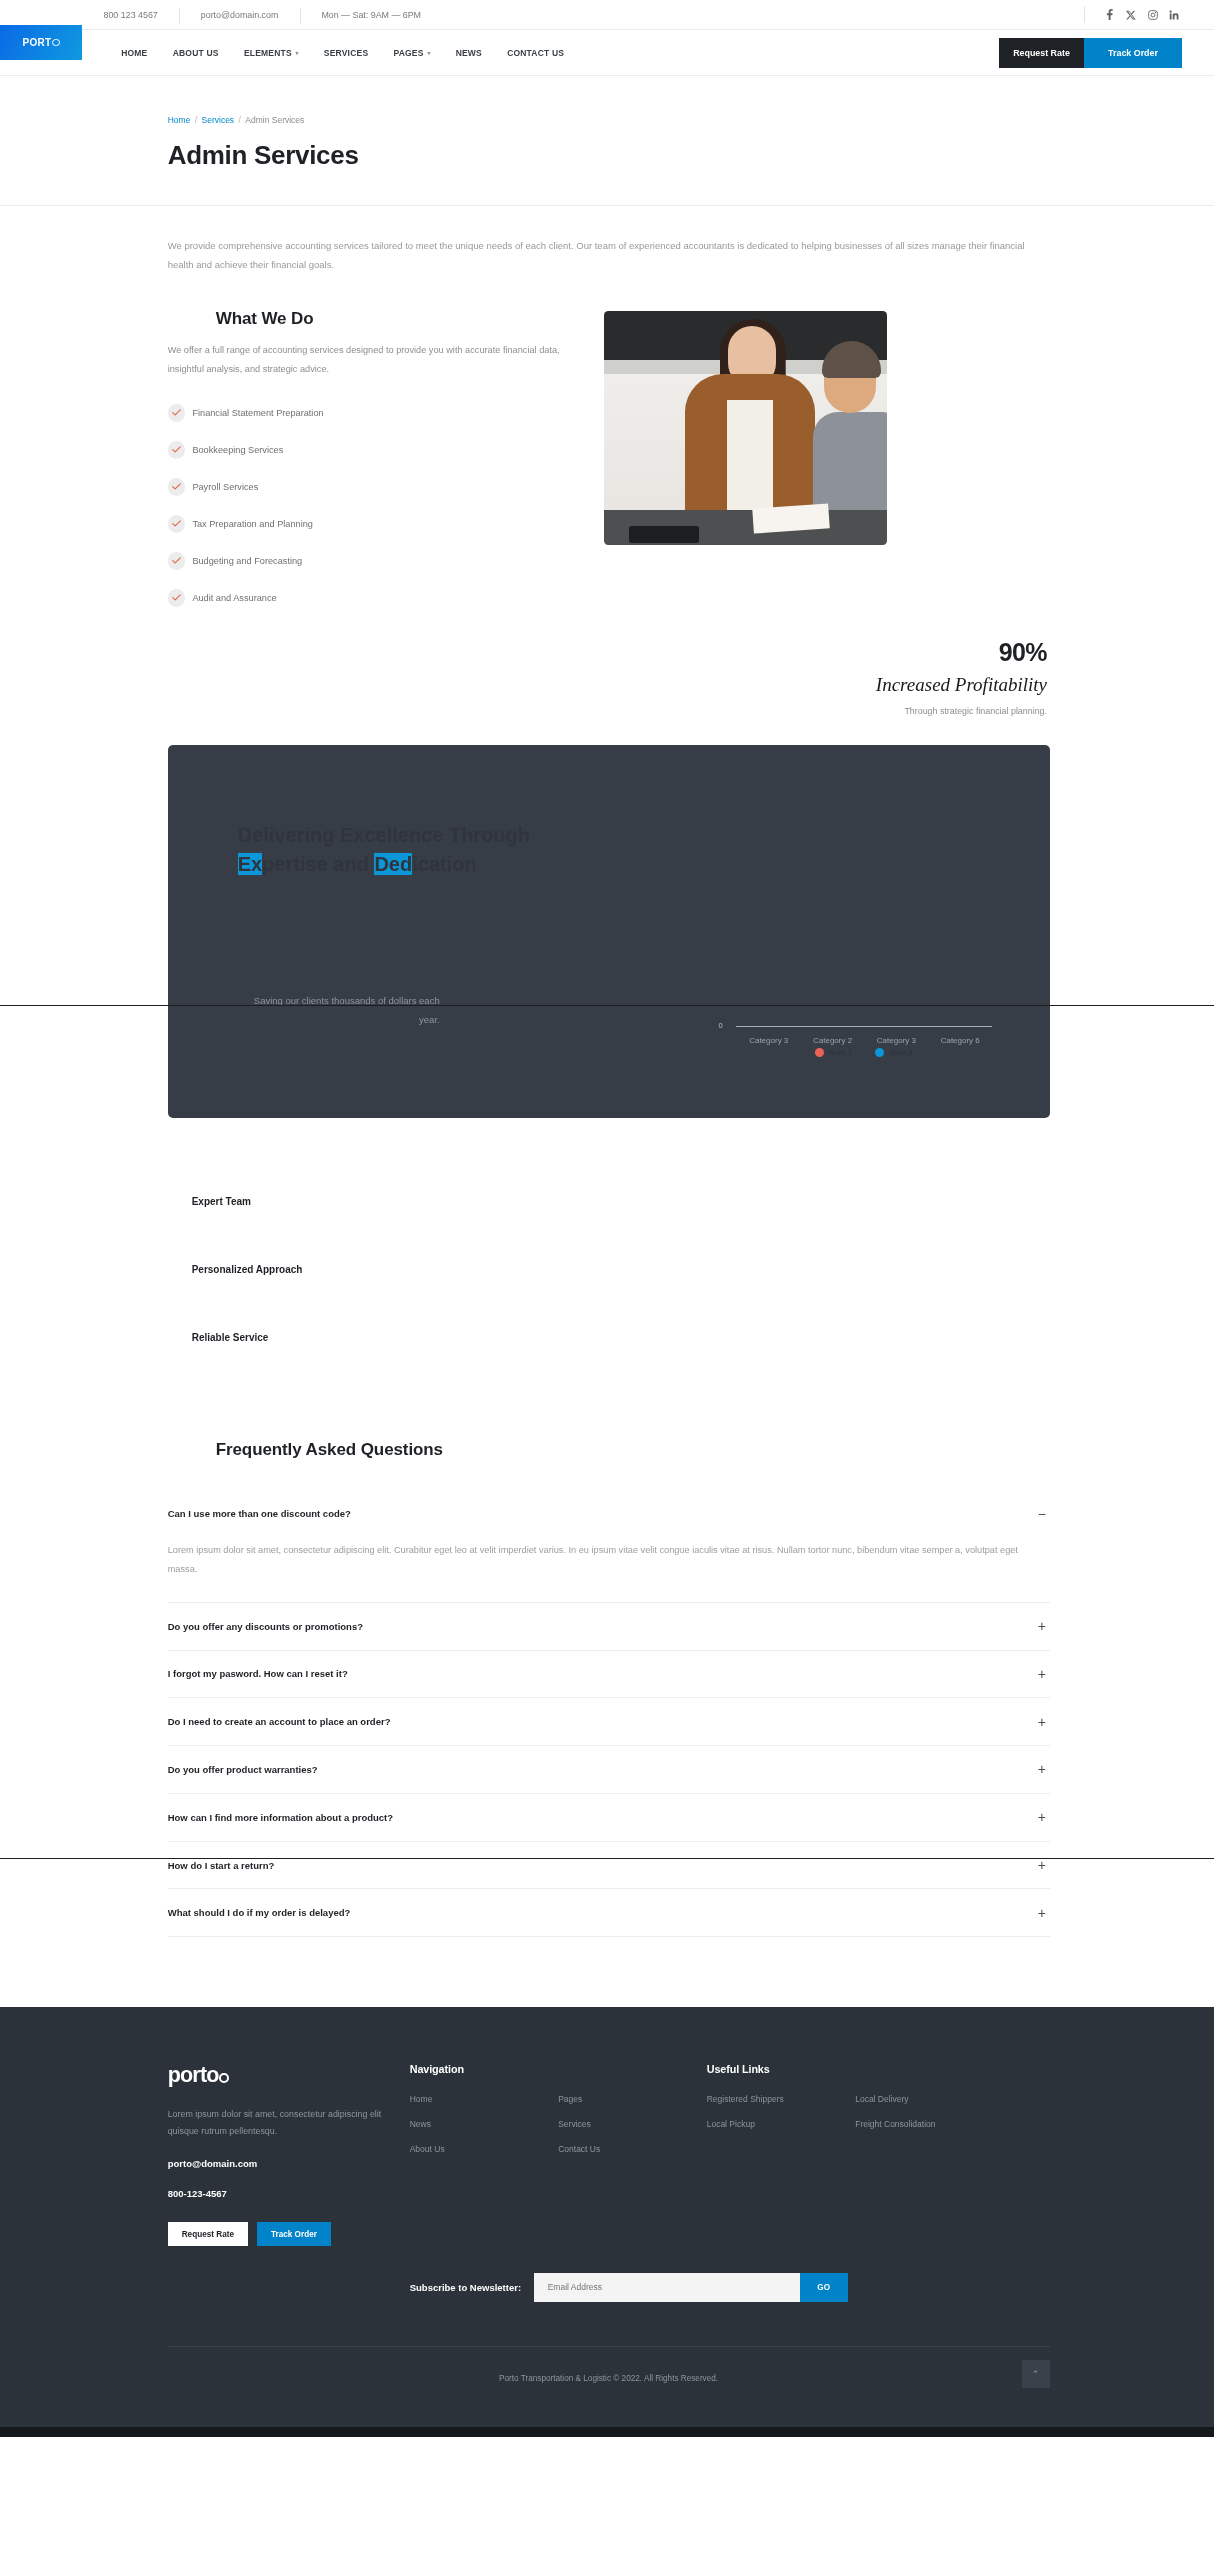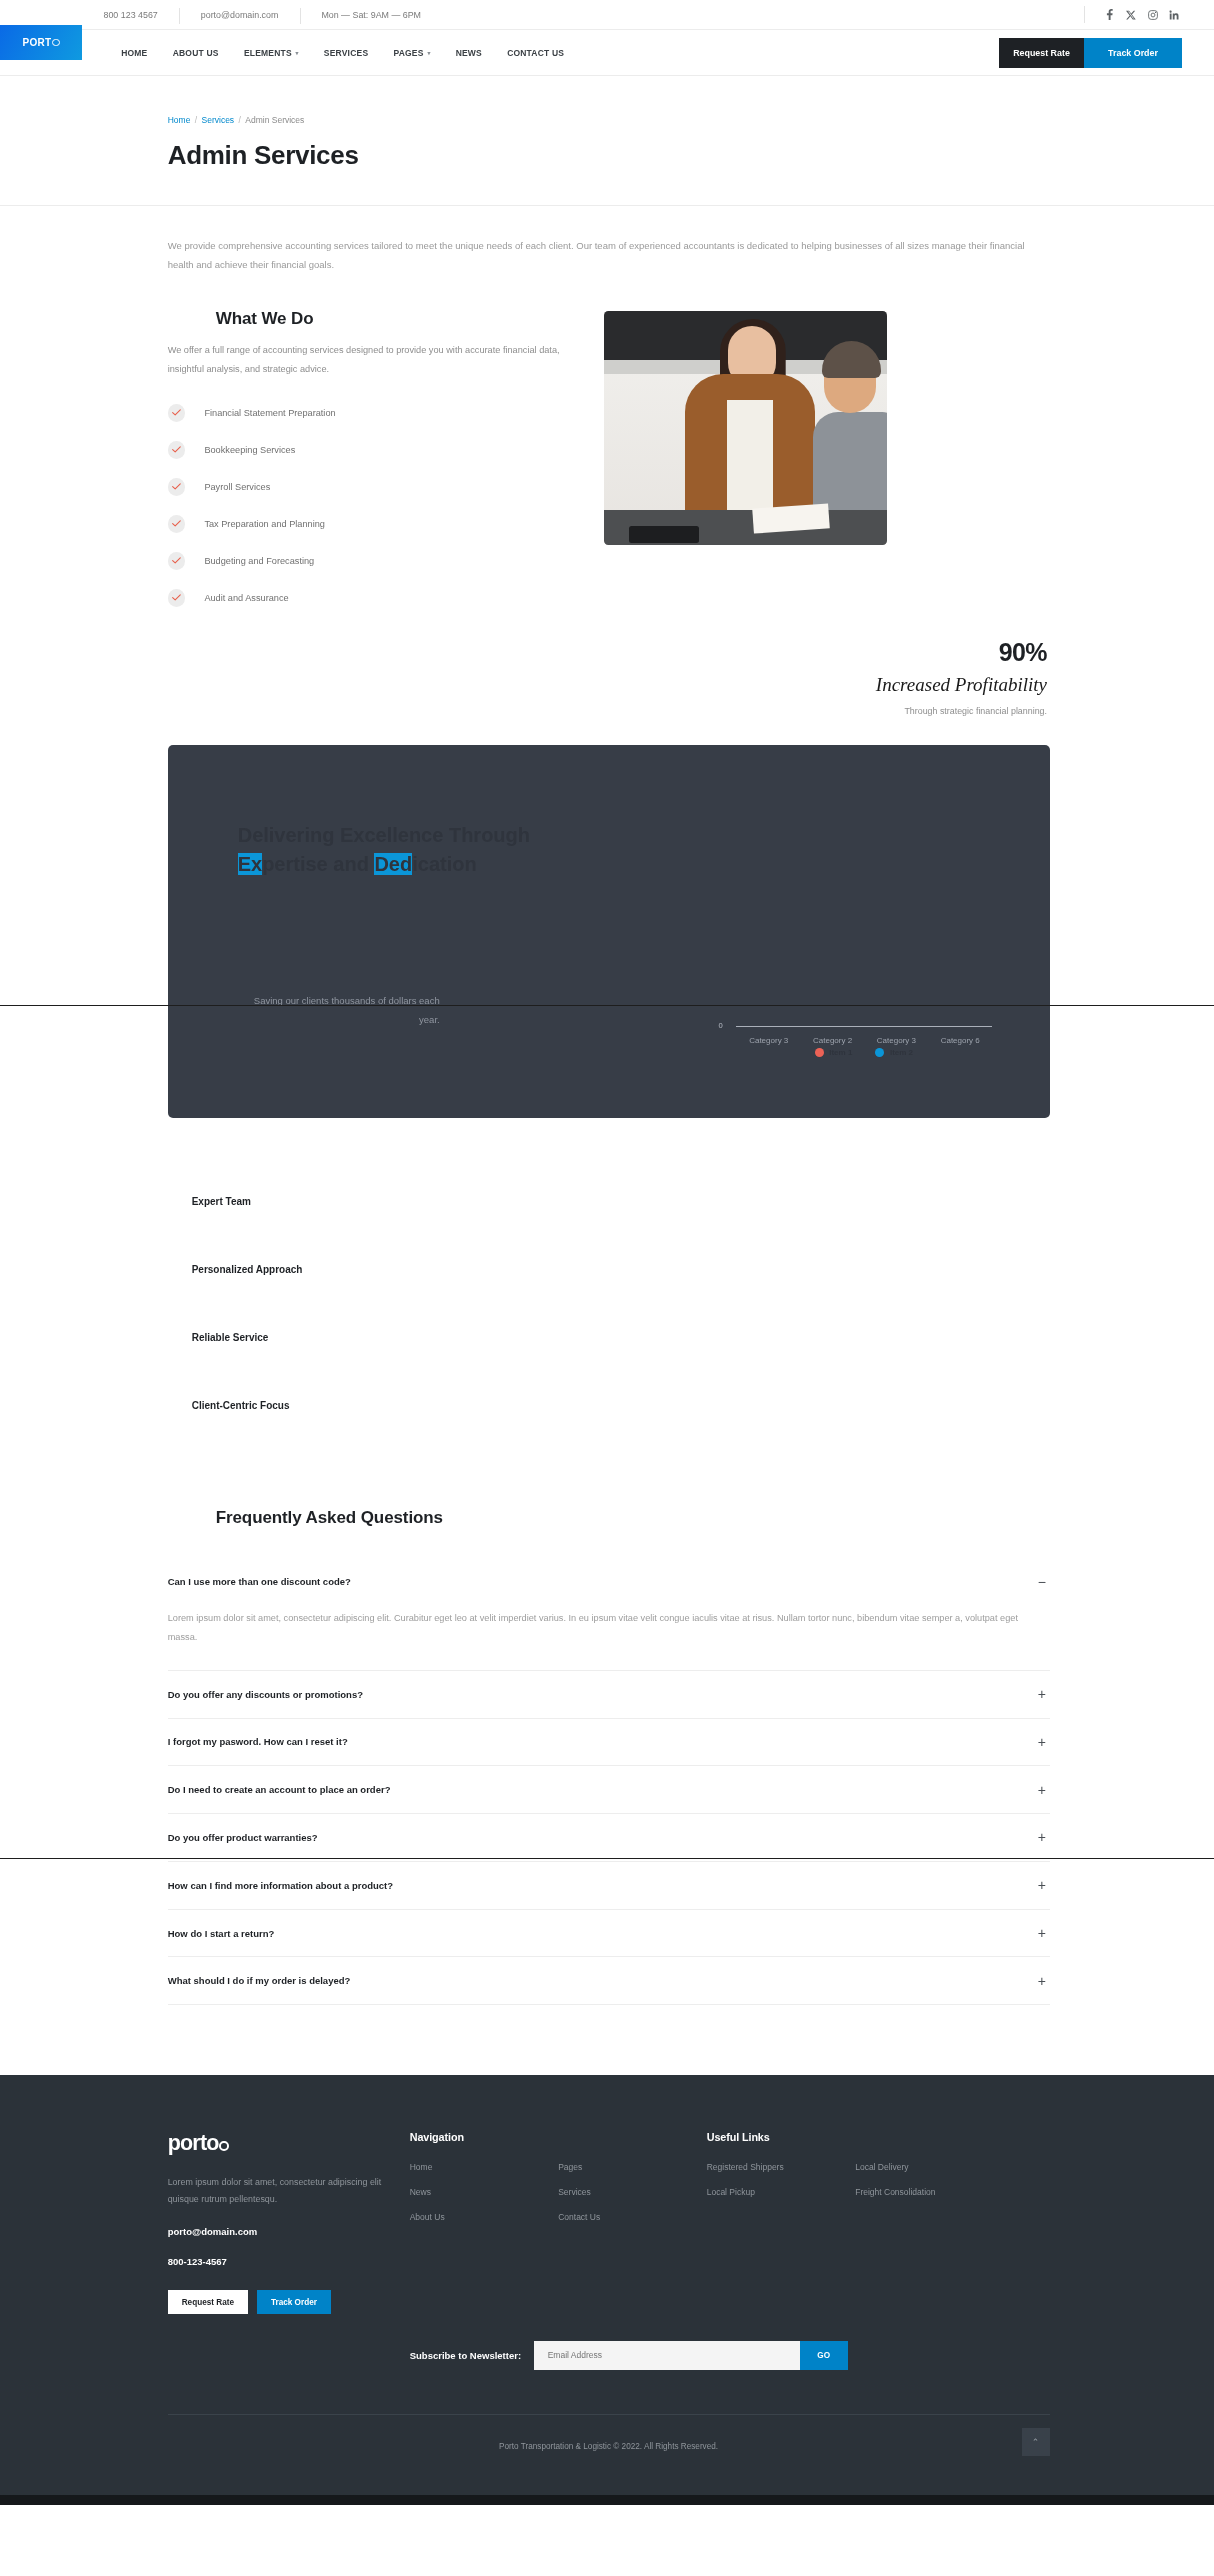--- a/index.html
+++ b/index.html
@@ -82,21 +82,21 @@
 
   
   .intro { padding-top: 30px; font-size: 9.5px; line-height: 2.05; color: #9a9a9a; max-width: 879px; }
 
   
   .wwd { display: flex; gap: 44px; padding-top: 34px; }
   .wwd-left { width: 392px; }
   .h2 { font-size: 17px; font-weight: 700; color: #1e2125; letter-spacing: -0.1px; margin-left: 48px; }
   .wwd-sub { font-size: 9.2px; line-height: 2.0; color: #8e8e8e; margin-top: 12.6px; }
   .check-list { margin-top: 16.4px; }
-  .check-row { display: flex; align-items: center; gap: 19px; height: 37px; }
+  .check-row { display: flex; align-items: center; gap: 7px; height: 37px; }
   .check-circle {
     width: 17.7px; height: 17.7px; border-radius: 50%; background: #ececec;
     display: flex; align-items: center; justify-content: center; flex: 0 0 17.7px;
   }
   .check-circle svg { display: block; }
   .check-label { font-size: 9.2px; color: #707070; }
   .wwd-right { padding-top: 2.5px; }
   .hero-photo {
     width: 283px; height: 234px; border-radius: 4.4px; overflow: hidden; position: relative;
     background: #d9d4cd;
@@ -447,21 +447,20 @@
       </div>
     </div>
   </div>
 </div>
 
 <div class="container why">
   <div class="why-list">
     <div class="why-item">Expert Team</div>
     <div class="why-item">Personalized Approach</div>
     <div class="why-item">Reliable Service</div>
-    <div class="why-item">Client-Centric Focus</div>
   </div>
 </div>
 
 <div class="container faq">
   <div class="h2">Frequently Asked Questions</div>
   <div class="faq-list">
 
     <div class="faq-item">
       <div class="faq-q">
         <span class="faq-qt">Can I use more than one discount code?</span>

